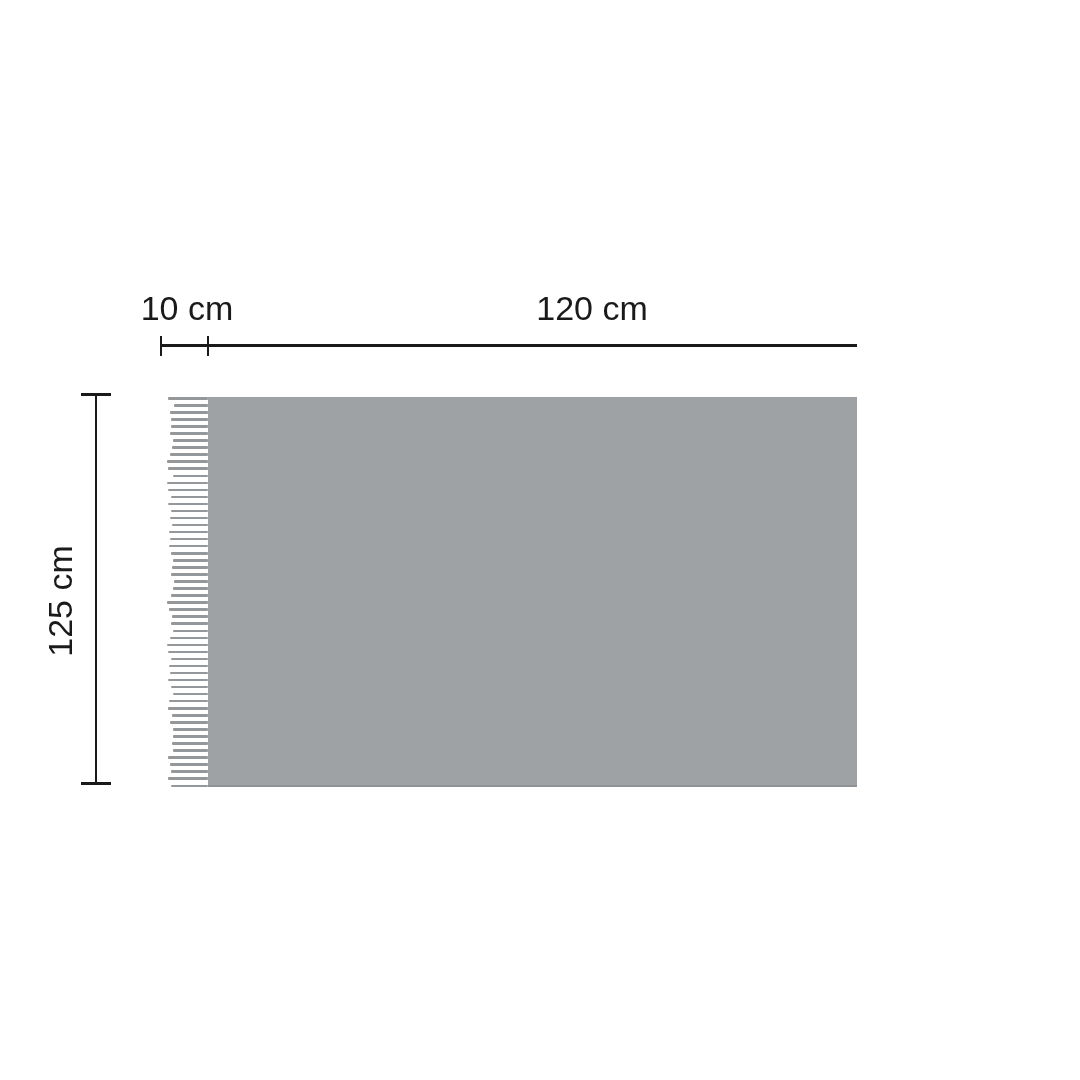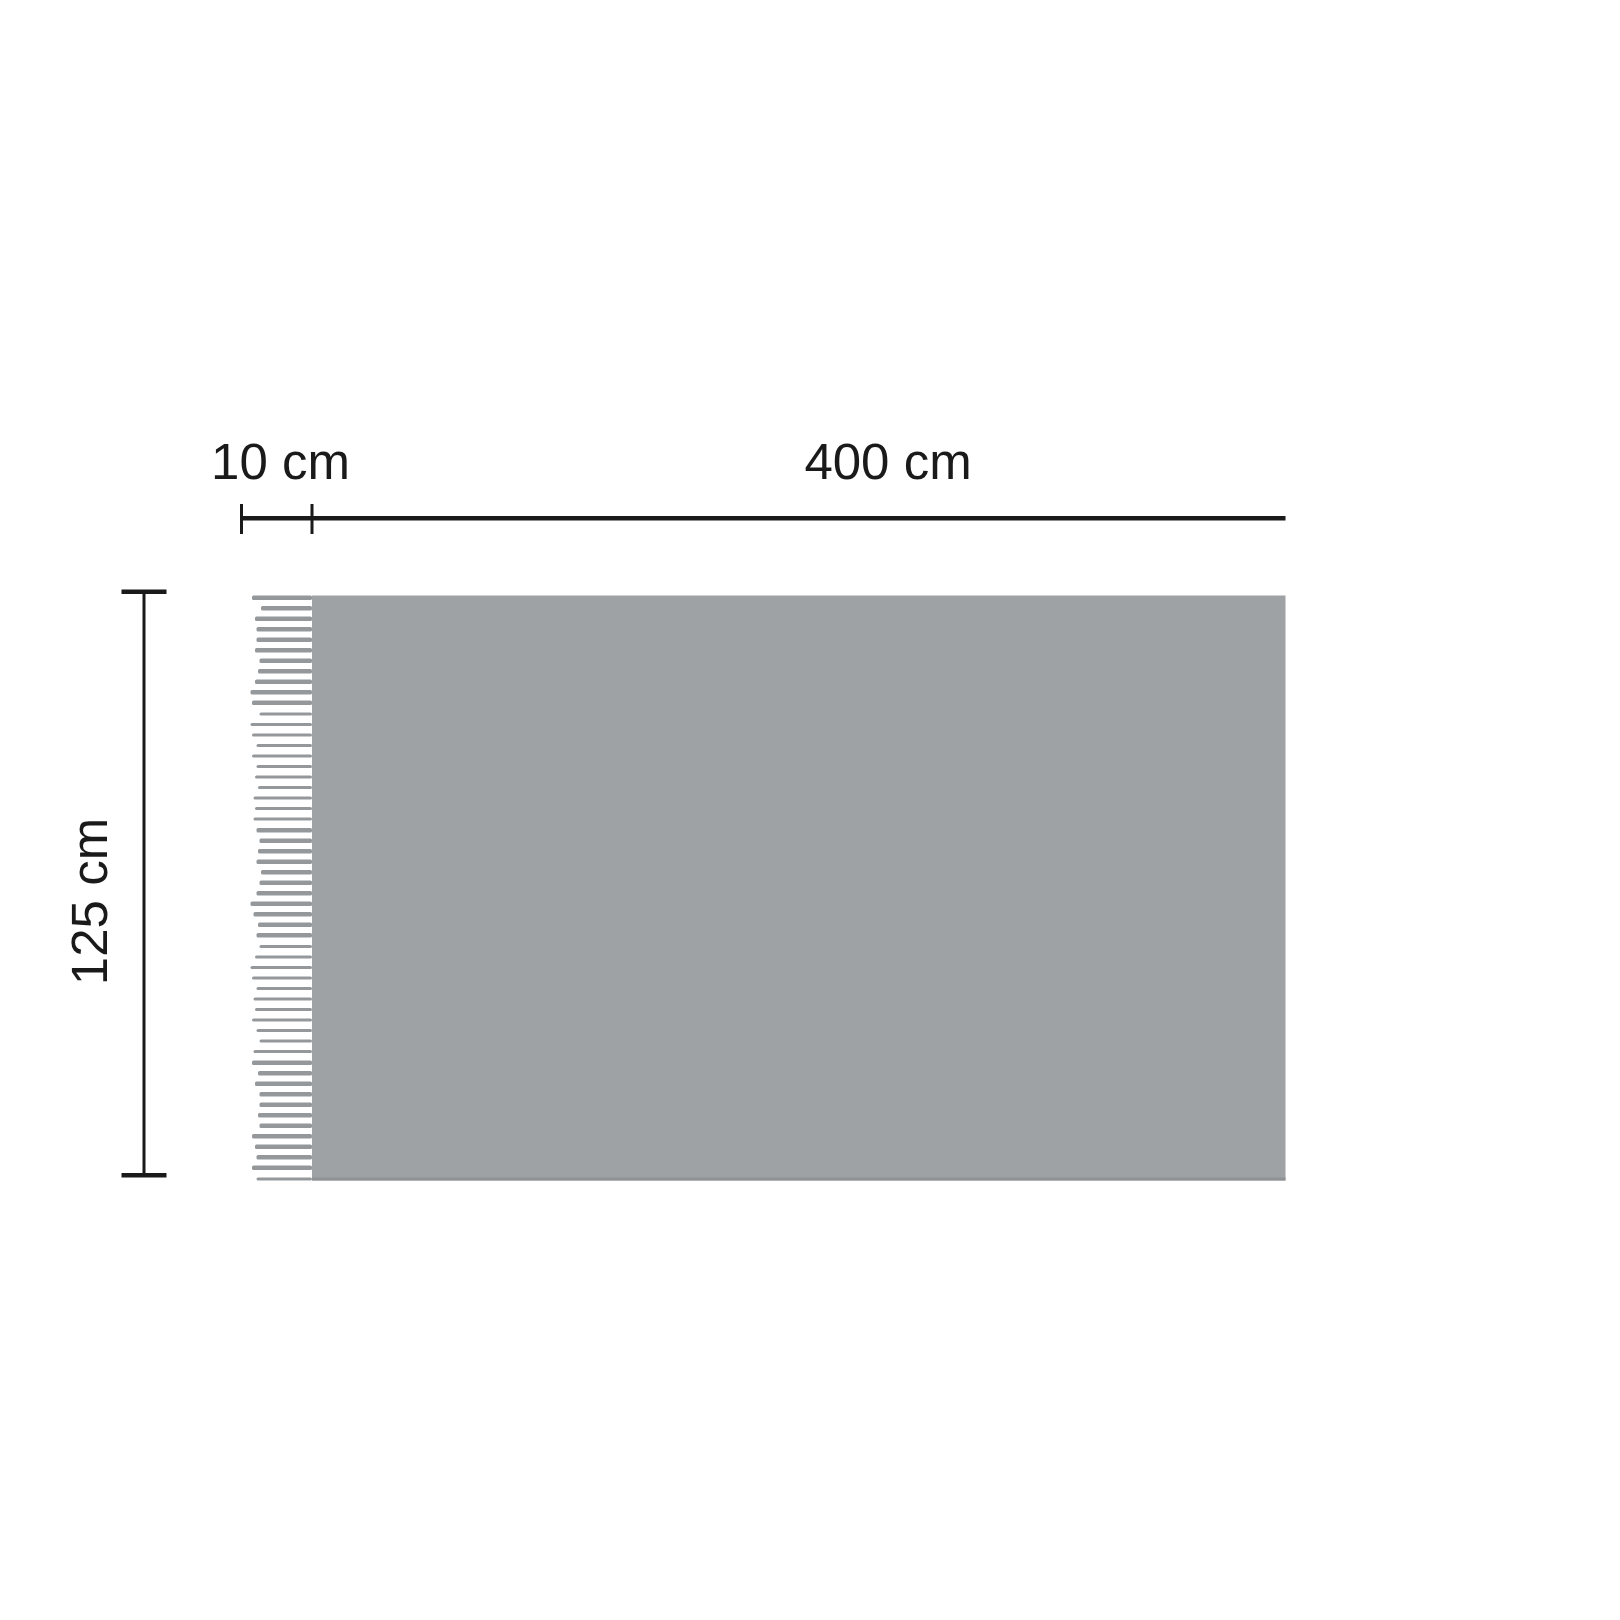--- a/index.html
+++ b/index.html
@@ -108,21 +108,21 @@
 </head>
 <body>
 
 <div class="canvas">
 
   <div class="hline"></div>
   <div class="tick t-left"></div>
   <div class="tick t-mid"></div>
   <div class="tick t-right"></div>
   <div class="label label-fringe">10 cm</div>
-  <div class="label label-width">400 cm</div>
+  <div class="label label-width">120 cm</div>
 
   <div class="vline"></div>
   <div class="cap cap-top"></div>
   <div class="cap cap-bottom"></div>
   <div class="label label-height">125 cm</div>
 
   <div class="fringe fringe-left">
       <div class="fringe-stroke" style="top: 0px; width: 40.5px;"></div>
       <div class="fringe-stroke" style="top: 7.04545px; width: 34.4px;"></div>
       <div class="fringe-stroke" style="top: 14.0909px; width: 37.9px;"></div>

